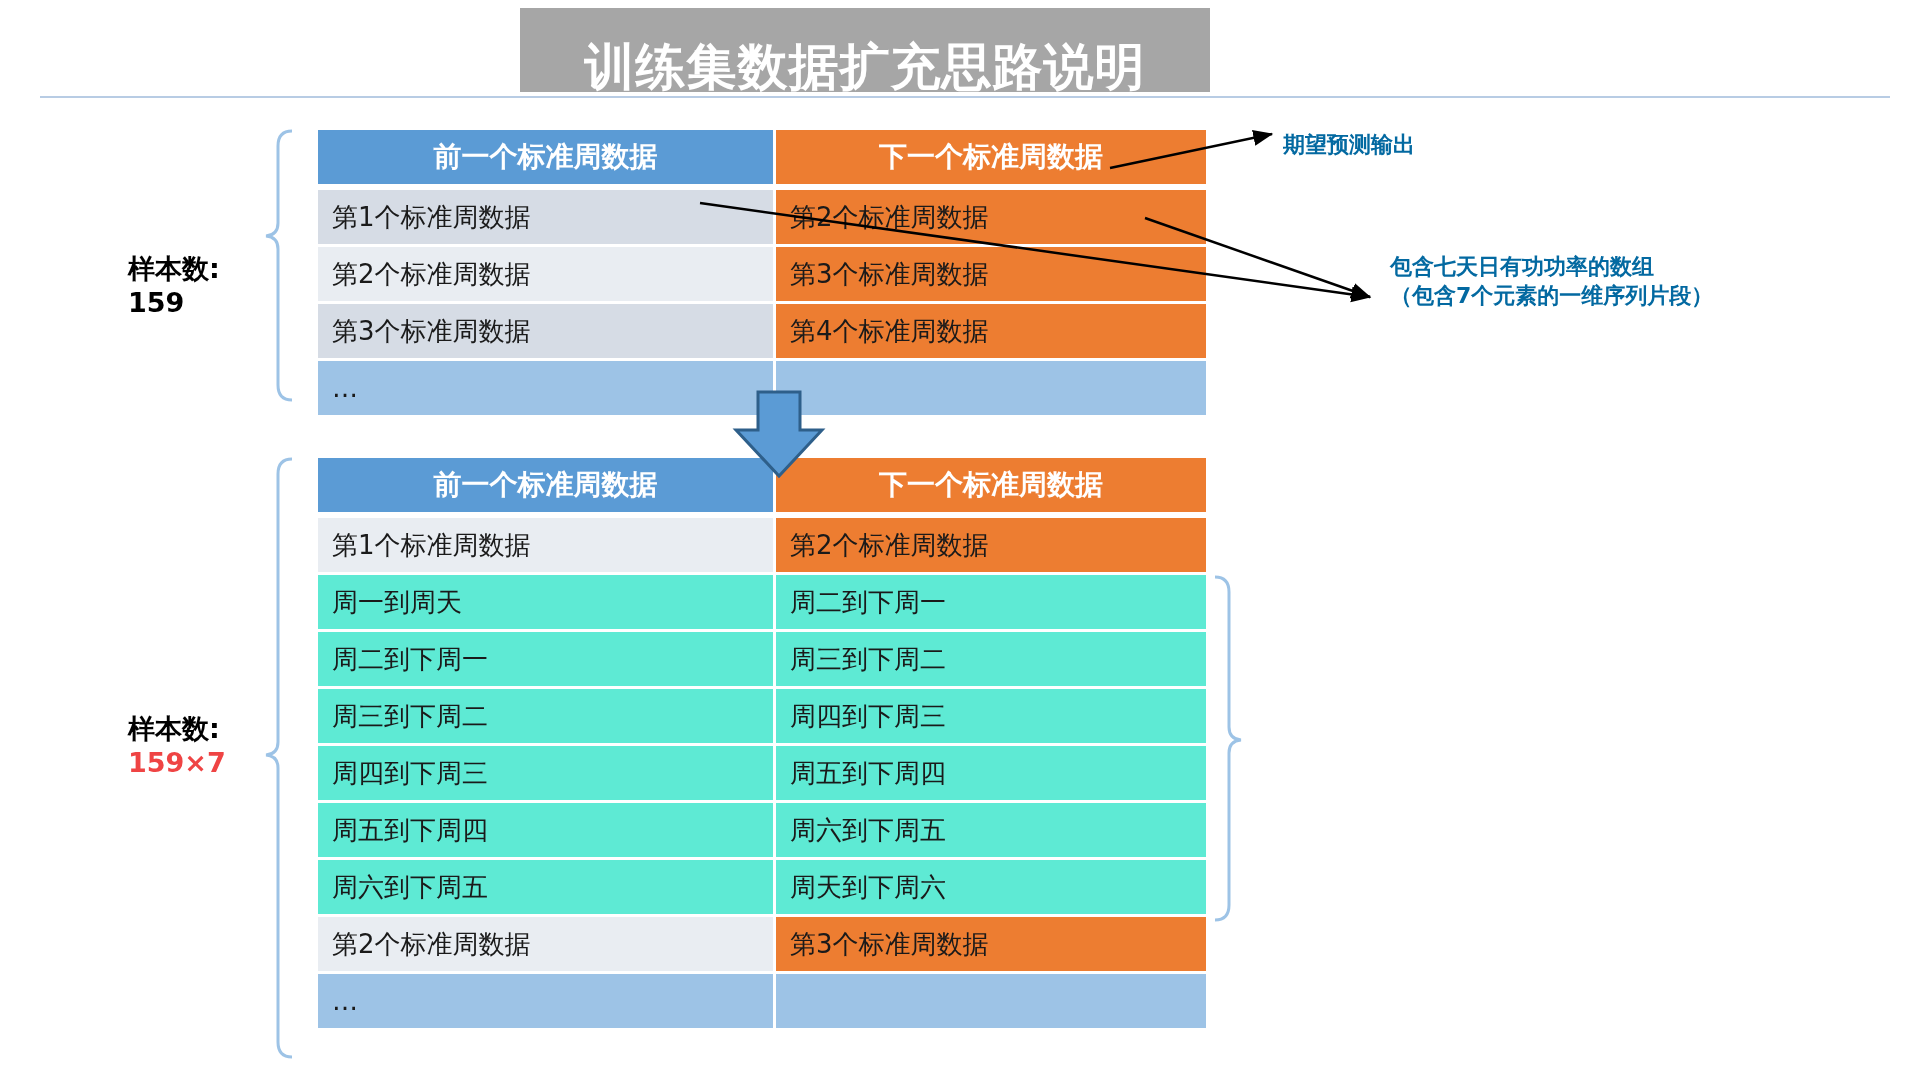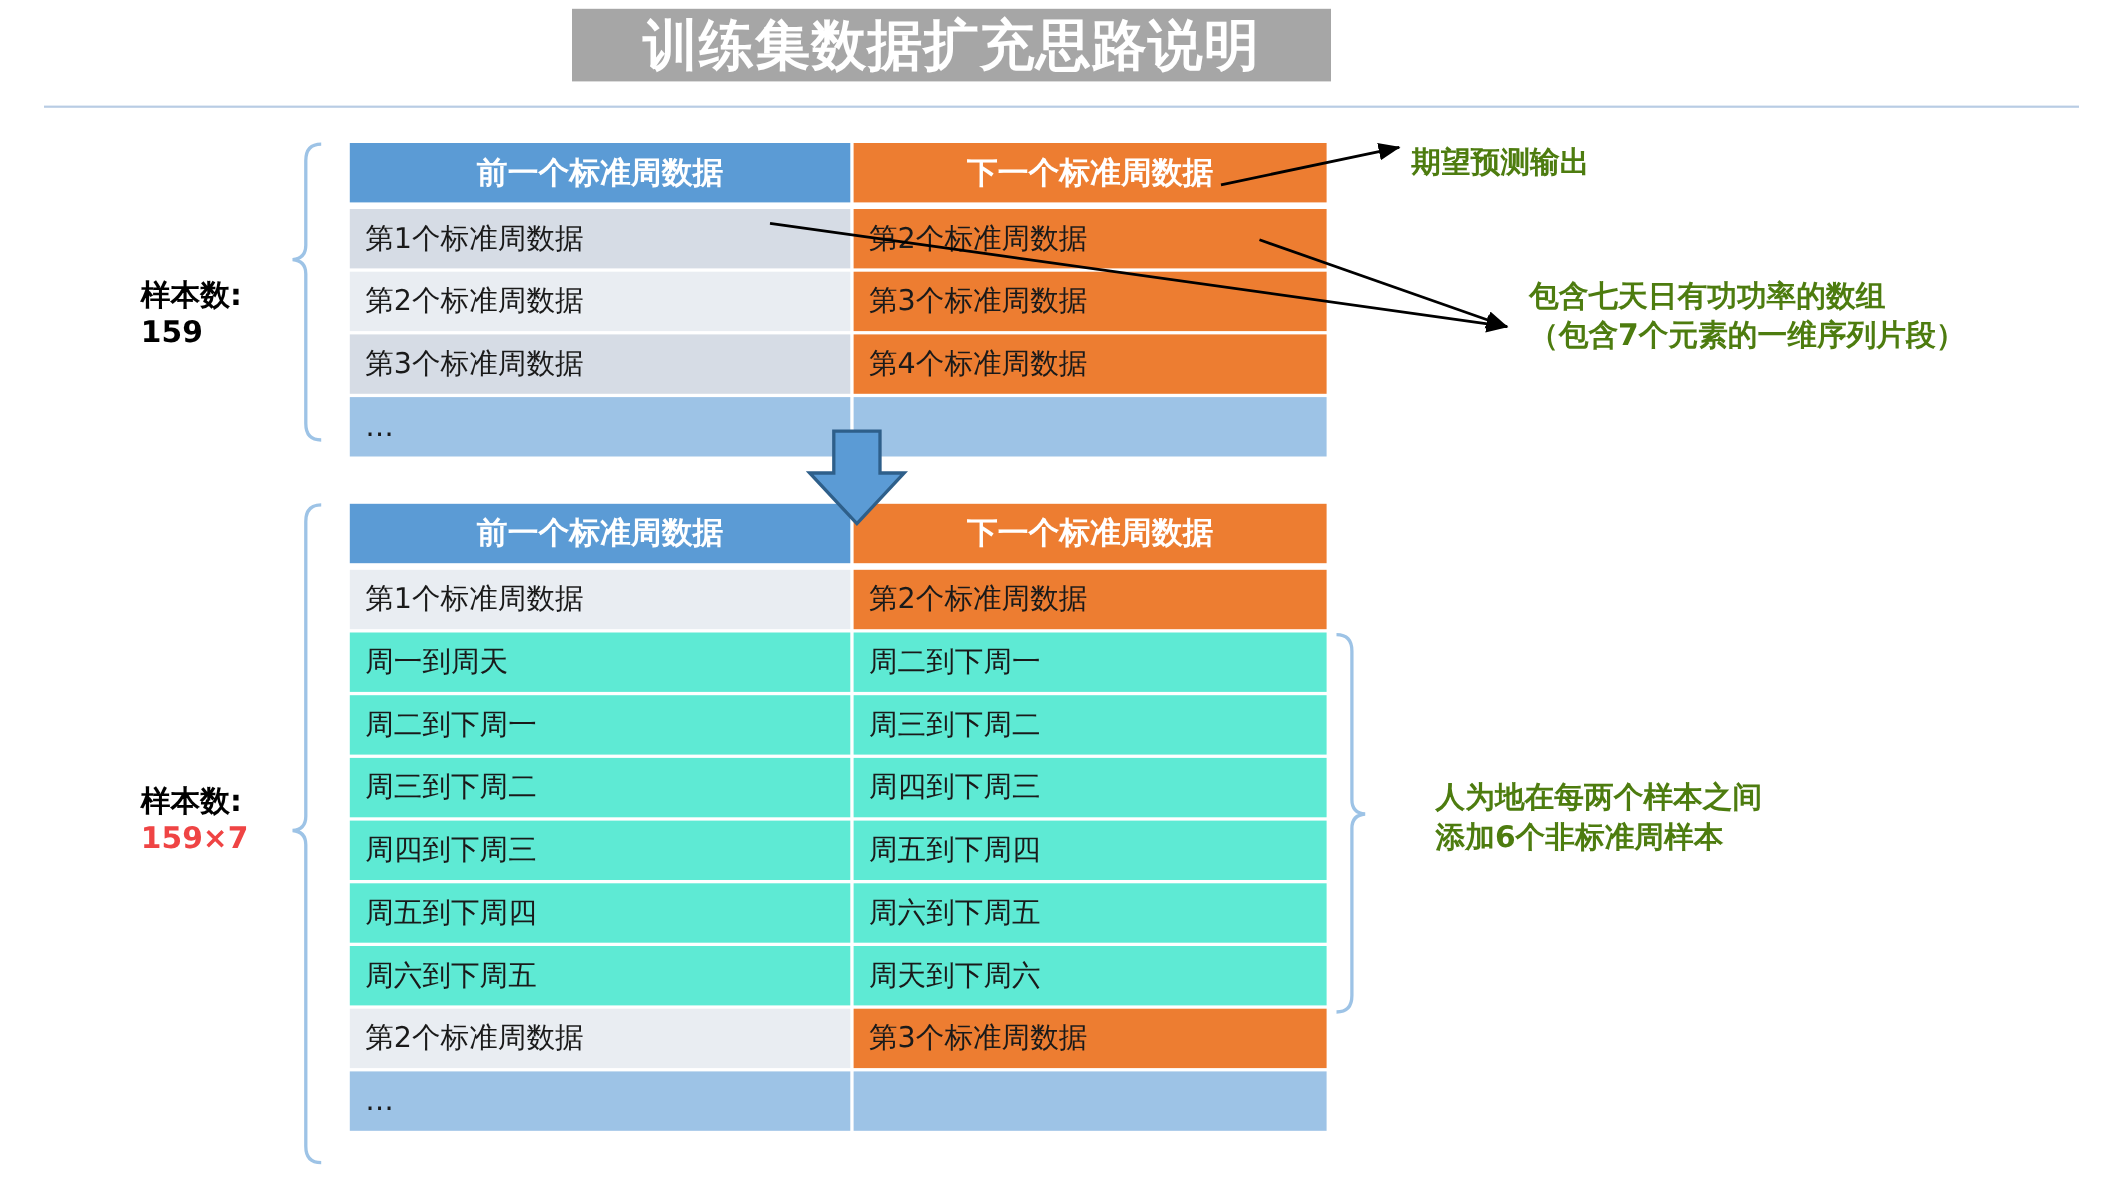--- a/index.html
+++ b/index.html
@@ -13,23 +13,23 @@
   #slide {
     position: relative;
     width: 1920px; height: 1080px;
     background: #ffffff;
   }
 
   
   .title-band {
     position: absolute;
     left: 520px; top: 8px;
-    width: 690px; height: 66px;
+    width: 690px; height: 84px;
     background: #a6a6a6;
-    display: flex; align-items: center; justify-content: center;
+    display: flex; align-items: flex-end; justify-content: center;
   }
   .title-text {
     font-size: 50px;
     font-weight: 700;
     color: #ffffff;
     letter-spacing: 1px;
     line-height: 1;
     white-space: nowrap;
   }
   .title-rule {
@@ -85,23 +85,23 @@
     line-height: 1.25;
     text-align: left;
     white-space: nowrap;
   }
   .side-label .num { color: #000000; }
   .side-label .num.red { color: #ef4444; }
 
   
   .annot {
     position: absolute;
-    font-size: 27px;
-    font-weight: 700;
-    color: #4d7c0f;
+    font-size: 22px;
+    font-weight: 700;
+    color: #0369a1;
     line-height: 1.32;
     white-space: nowrap;
   }
   .annot.center { text-align: left; }
 
   
   #overlay {
     position: absolute; left: 0; top: 0;
     width: 1920px; height: 1080px;
     pointer-events: none;
@@ -197,24 +197,20 @@
     <div class="num red">159×7</div>
   </div>
 
   <div class="annot" style="left:1283px; top:130px;">期望预测输出</div>
 
   <div class="annot center" style="left:1390px; top:252px;">
     <div>包含七天日有功功率的数组</div>
     <div>（包含7个元素的一维序列片段）</div>
   </div>
 
-  <div class="annot center" style="left:1305px; top:708px;">
-    <div>人为地在每两个样本之间</div>
-    <div>添加6个非标准周样本</div>
-  </div>
 
   <svg id="overlay" viewBox="0 0 1920 1080">
 
     <path d="M 292 131 Q 278 131 278 146 L 278 223 Q 278 235 266 236 Q 278 237 278 249 L 278 385 Q 278 400 292 400" fill="none" stroke="#9dc3e6" stroke-width="3"></path>
 
     <path d="M 292 459 Q 278 459 278 474 L 278 742 Q 278 754 266 755 Q 278 756 278 768 L 278 1042 Q 278 1057 292 1057" fill="none" stroke="#9dc3e6" stroke-width="3"></path>
 
     <path d="M 1215 577 Q 1229 577 1229 592 L 1229 727 Q 1229 739 1241 740 Q 1229 741 1229 753 L 1229 905 Q 1229 920 1215 920" fill="none" stroke="#9dc3e6" stroke-width="3"></path>
 
     <defs>

